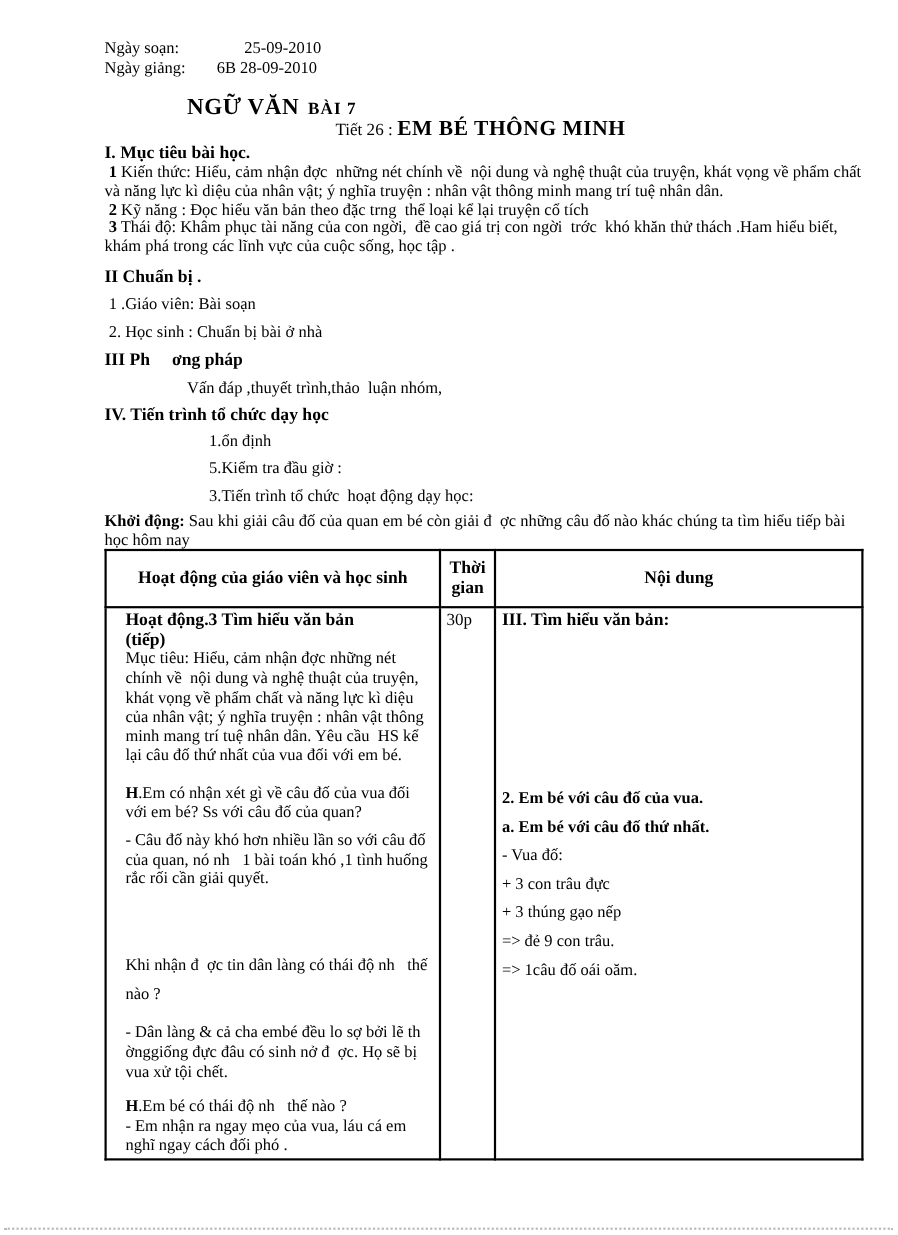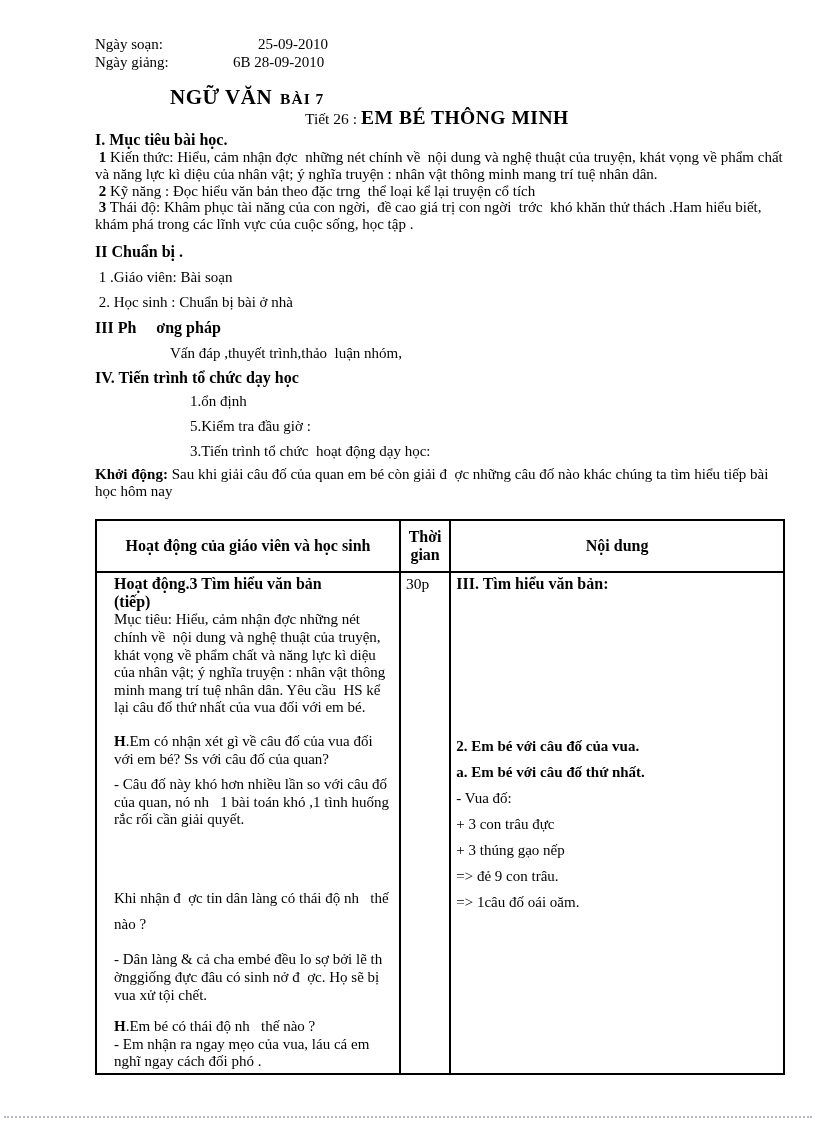--- a/index.html
+++ b/index.html
@@ -4,41 +4,41 @@
 <style>
   html,body{margin:0;padding:0;background:#fff;}
   .page{
     position:relative;width:816px;height:1123px;background:#fff;overflow:hidden;
     font-family:"Liberation Serif","DejaVu Serif",serif;color:#000;font-size:15px;
   }
   .content{position:absolute;left:95px;top:36px;width:695px;}
   .pre{white-space:pre-wrap;}
   .b{font-weight:bold;}
   
-  .dates .row{display:flex;line-height:17.5px;gap:36px;}
+  .dates .row{display:flex;line-height:17.5px;}
   .dates .lbl{width:102px;flex:0 0 auto;}
   .dates .val{}
   .dates .val.shift{margin-left:25px;font-family:Liberation Serif, serif;}
   .dates .row.third .val{margin-left:102px;}
   
   .titleblock{margin-top:14px;}
   .t1{margin-left:75px;}
   .t1 .subject{font-weight:bold;font-size:21px;letter-spacing:.5px;}
   .t1 .bai{font-weight:bold;font-size:15.5px;margin-left:8px;letter-spacing:1px;}
   .t2{margin-top:-3px;margin-left:210px;}
   .t2 .tiet{font-size:15.5px;}
   .t2 .colon{font-size:15.5px;margin:0 4px;}
   .t2 .lname{font-weight:600;font-size:19.5px;letter-spacing:.5px;}
   
   .h{font-weight:bold;font-size:16px;line-height:18px;}
   .para{line-height:16.8px;}
   .mt2{margin-top:2px;} .mt6{margin-top:6px;} .mt8{margin-top:8px;} .mt10{margin-top:10px;}
   .ind75{margin-left:75px;} .ind95{margin-left:95px;}
   
-  .gtable{border-collapse:collapse;margin-top:20px;width:690px;table-layout:fixed;}
+  .gtable{border-collapse:collapse;margin-top:0;width:690px;table-layout:fixed;}
   .gtable td,.gtable th{border:2px solid #000;vertical-align:top;padding:2px 5px;}
   .gtable th{font-size:16px;font-weight:bold;text-align:center;vertical-align:middle;padding:2px;}
   .c1{width:296px;} .c2{width:49px;} .c3{width:325px;}
   .cell1 .para{line-height:17.6px;}
   .cell1 .wide{line-height:1.75;}
   .gap16{margin-top:16px;} .gap8{margin-top:8px;} .gap56{margin-top:56px;} .gap14{margin-top:14px;}
   .cell2{font-size:15.5px;}
   .cell3 .h3line{font-weight:bold;font-size:16px;}
   .cell3 .spacer{height:140px;}
   .cell3 .line{line-height:26px;}

